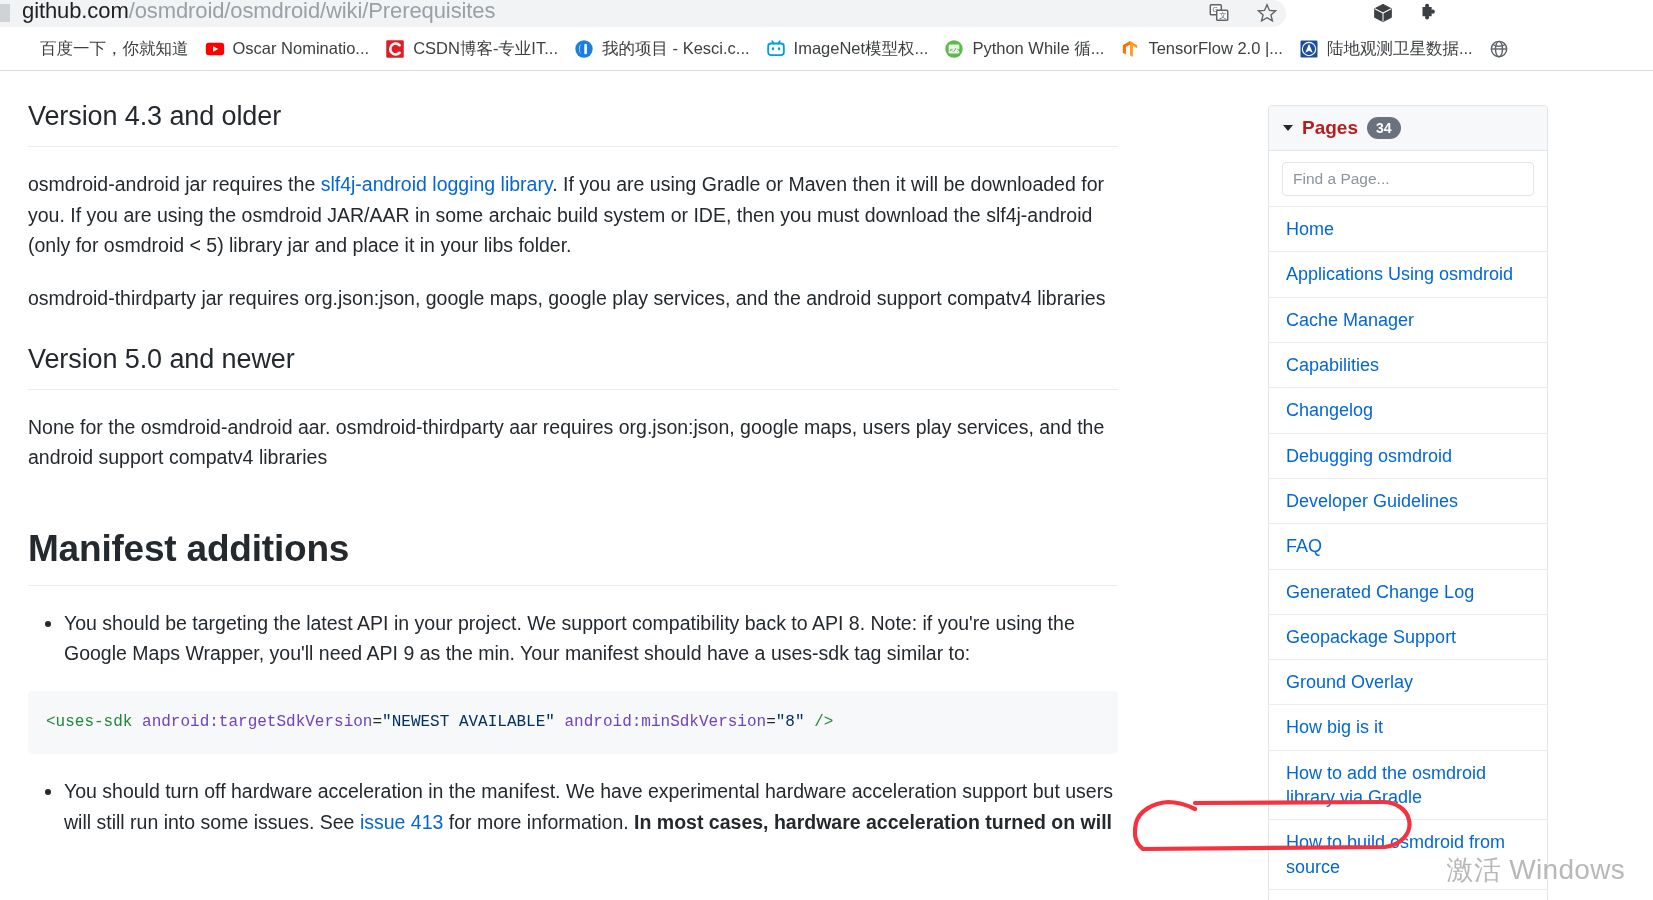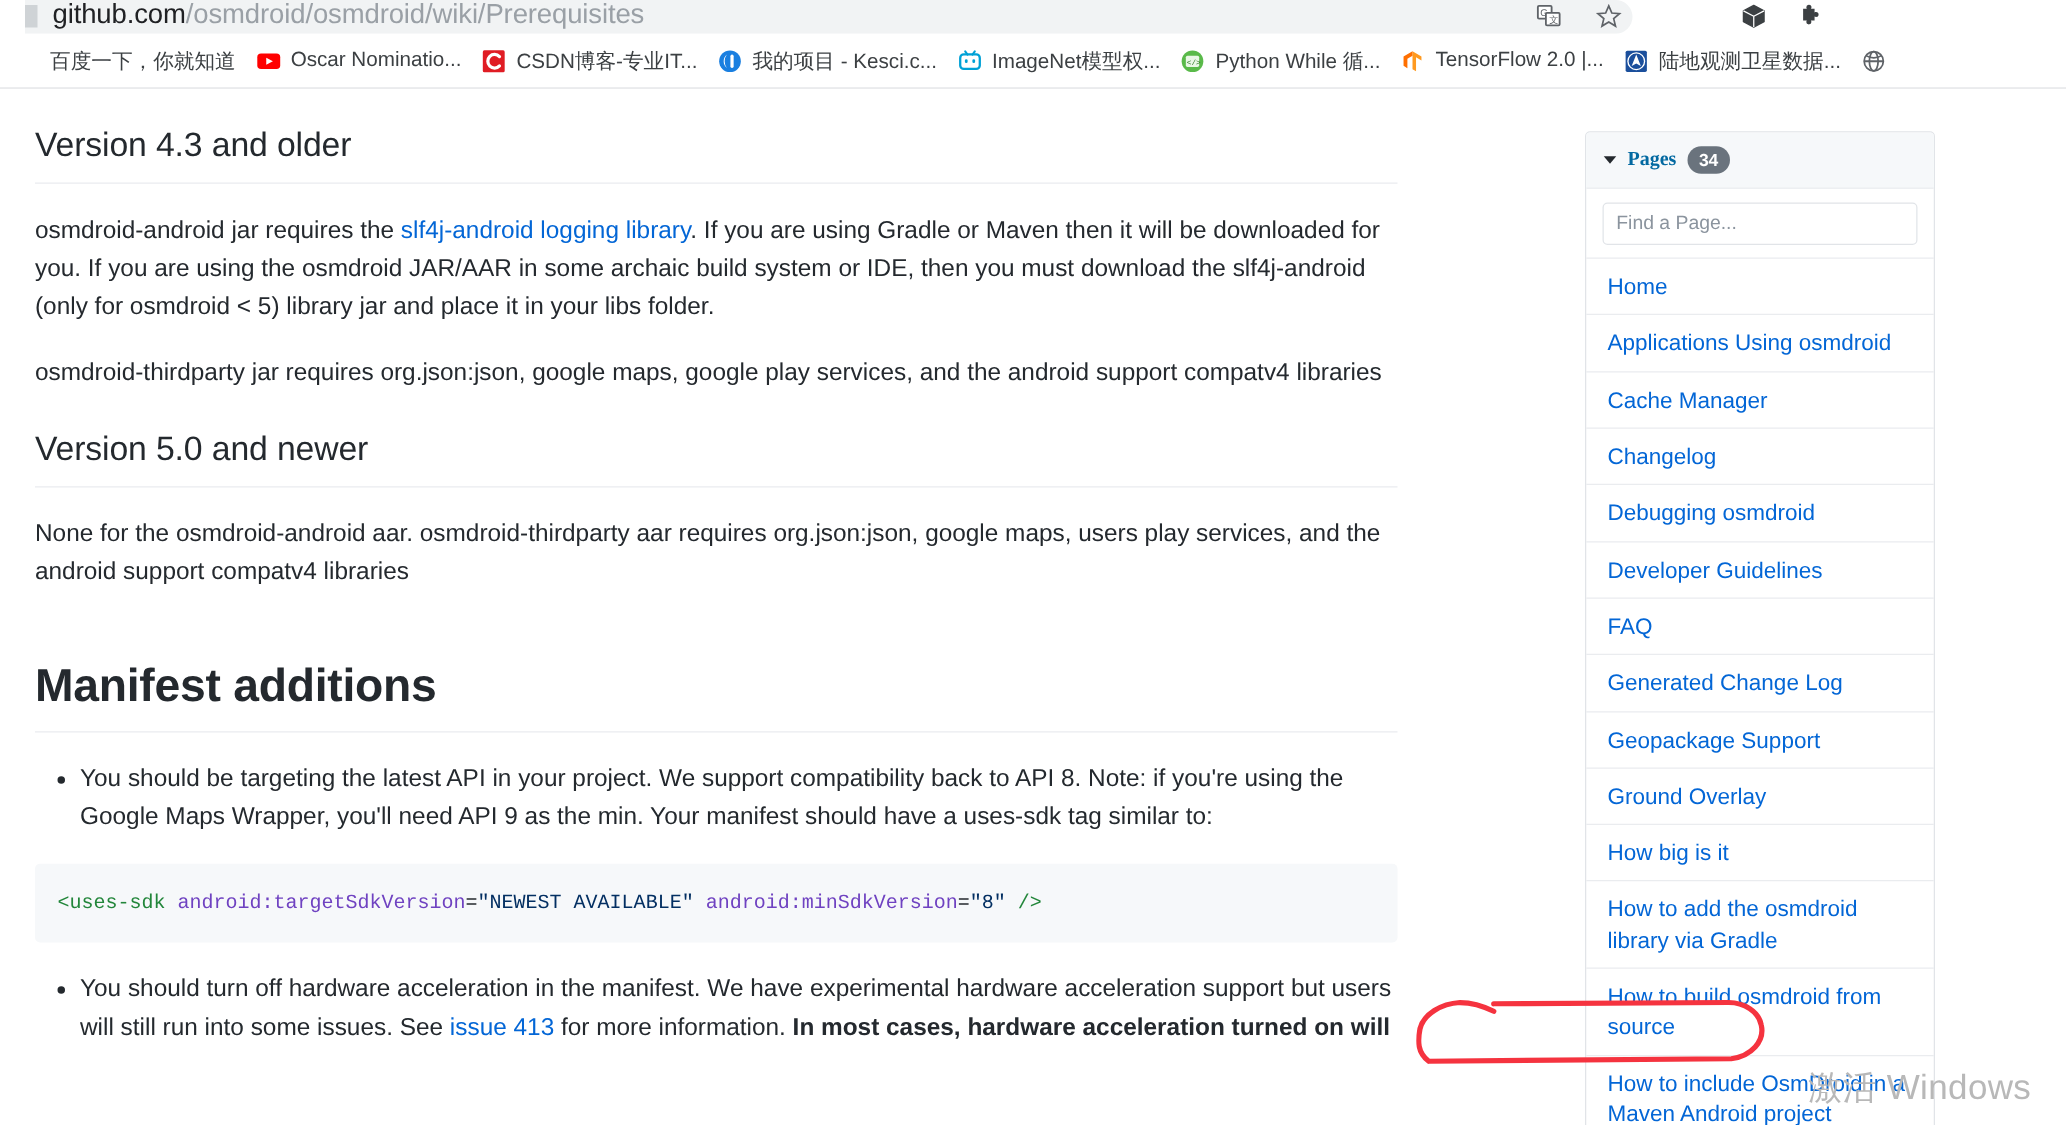--- a/index.html
+++ b/index.html
@@ -15,21 +15,20 @@
     color: #24292e;
     position: relative;
   }
 
   
   #browser-chrome {
     position: absolute;
     top: 0; left: 0;
     width: 1446px;
     background: #ffffff;
-    padding-left: 20px;
   }
   #omnibox-row {
     height: 27px;
     display: flex;
     align-items: center;
     position: relative;
     background: #ffffff;
   }
   #omnibox-pill {
     position: absolute;
@@ -199,24 +198,23 @@
     border-radius: 3px 3px 0 0;
   }
   #sidebar-header .caret {
     width: 0; height: 0;
     border-left: 5px solid transparent;
     border-right: 5px solid transparent;
     border-top: 6px solid #24292e;
     display: inline-block;
   }
   #sidebar-title {
-    font-size: 16px;
+    font-size: 19px;
     font-weight: 600;
-    color: #0369a1;
-    font-family: Liberation Serif, serif;
+    color: #b91c1c;
   }
   #pages-count {
     background: #6a737d;
     color: #ffffff;
     font-size: 14px;
     font-weight: 700;
     border-radius: 18px;
     padding: 2px 9px;
     line-height: 1.3;
   }
@@ -461,20 +459,23 @@
       <li>
           <a href="#">Home</a>
         </li>
       <li>
           <a href="#">Applications Using osmdroid</a>
         </li>
       <li>
           <a href="#">Cache Manager</a>
         </li>
       <li>
+          <a href="#">Capabilities</a>
+        </li>
+      <li>
           <a href="#">Changelog</a>
         </li>
       <li>
           <a href="#">Debugging osmdroid</a>
         </li>
       <li>
           <a href="#">Developer Guidelines</a>
         </li>
       <li>
           <a href="#">FAQ</a>

